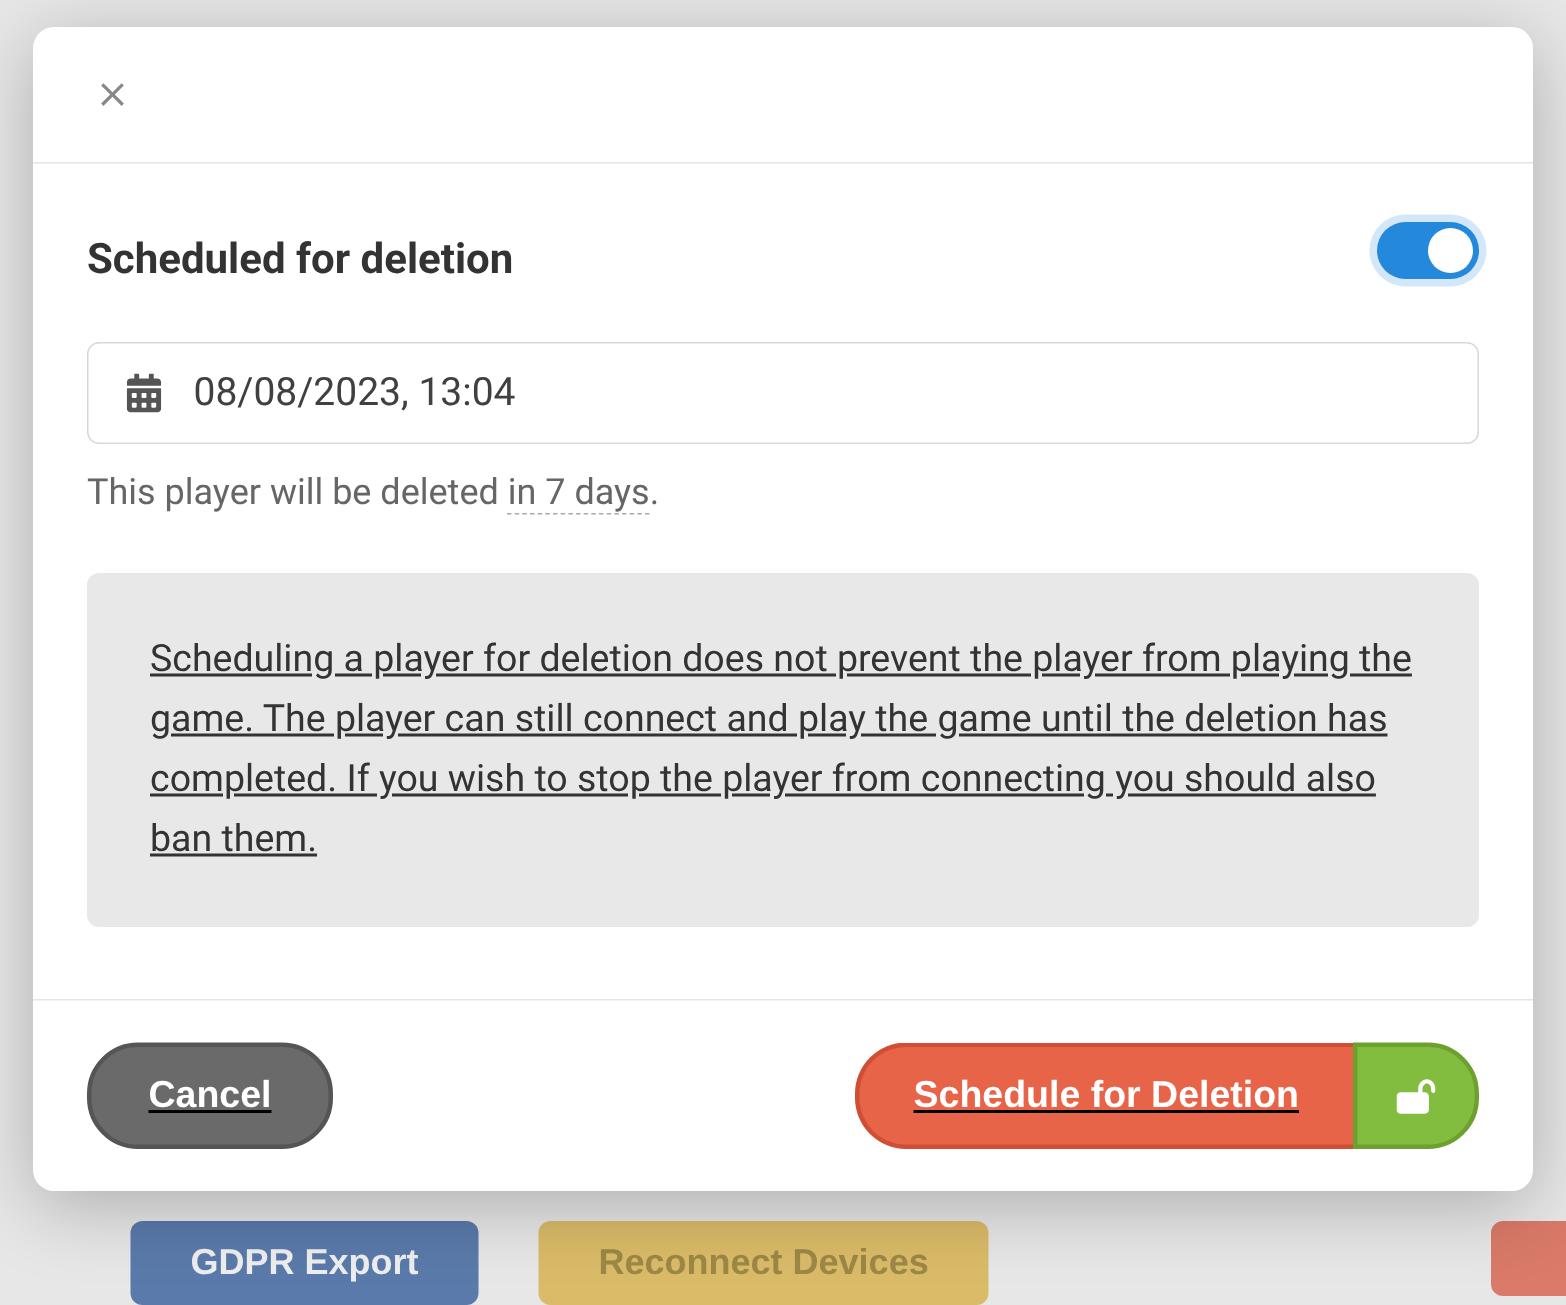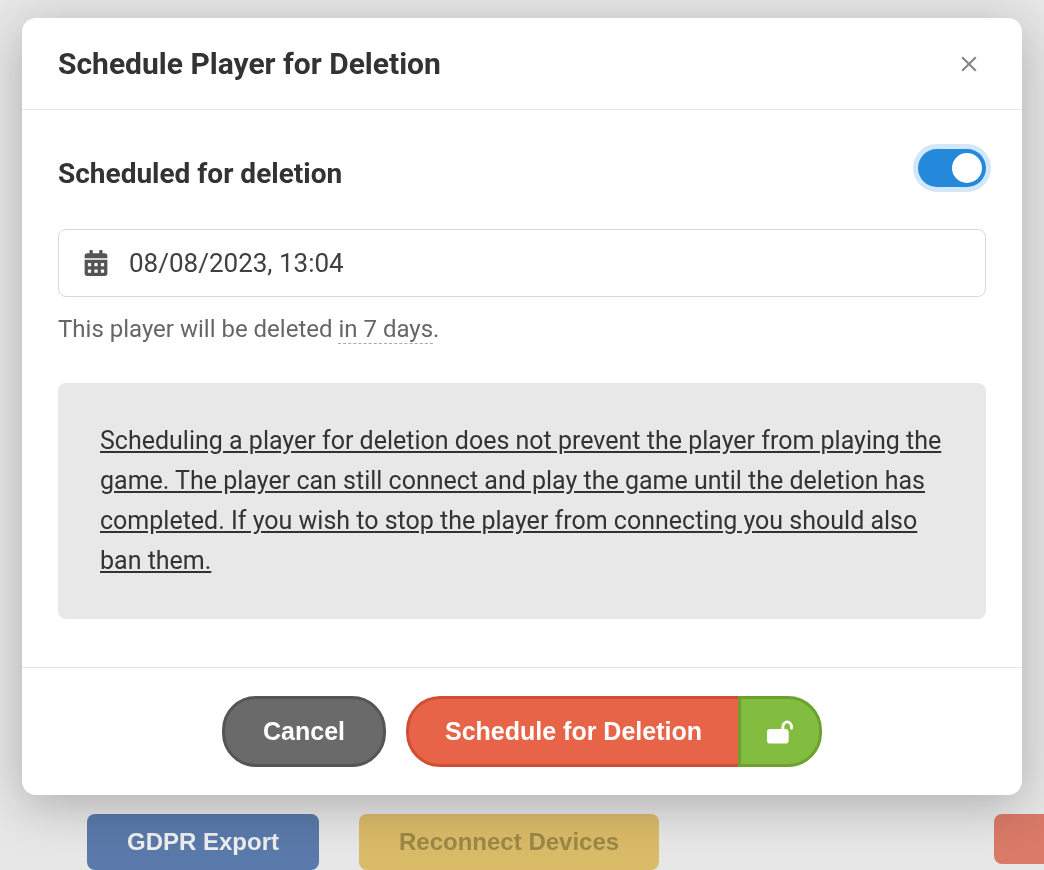--- a/index.html
+++ b/index.html
@@ -157,23 +157,24 @@
       margin-top: 40px;
       font-size: 25px;
       line-height: 1.6;
       color: #333;
       text-decoration: underline;
     }
     .modal-footer {
       border-top: 1px solid #e5e5e5;
       padding: 28px 36px;
       display: flex;
-      justify-content: center;
+      justify-content: space-between;
       gap: 20px;
       align-items: center;
+      text-decoration: underline;
     }
     .btn {
       border: none;
       border-radius: 34px;
       font-size: 25px;
       font-weight: 700;
       cursor: pointer;
       padding: 18px 38px;
     }
     .btn-cancel {
@@ -218,21 +219,20 @@
   </button>
   <button class="bg-btn bg-btn-yellow">
     <span>Reconnect Devices</span>
   </button>
   <div class="bg-btn-orange"></div>
 </div>
 
 <div class="modal-overlay">
   <div class="modal">
     <div class="modal-header">
-      <h2 class="modal-title">Schedule Player for Deletion</h2>
       <button class="close-btn">
         <svg viewBox="0 0 24 24">
           <path fill="currentColor" d="M19 6.41L17.59 5 12 10.59 6.41 5 5 6.41 10.59 12 5 17.59 6.41 19 12 13.41 17.59 19 19 17.59 13.41 12z"></path>
         </svg>
       </button>
     </div>
 
     <div class="modal-body">
       <div class="toggle-row">
         <span class="toggle-label">Scheduled for deletion</span>

